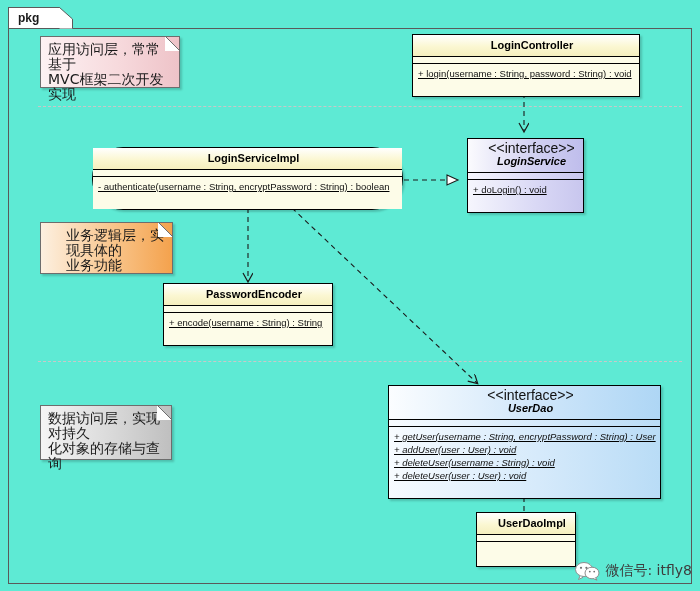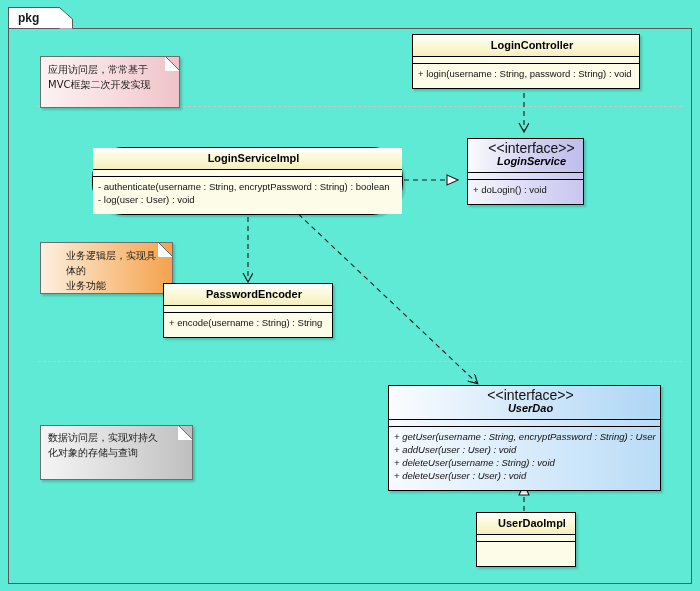--- a/index.html
+++ b/index.html
@@ -84,21 +84,22 @@
     color: #000;
     line-height: 14px;
   }
   .uml .attrs {
     box-sizing: border-box;
     border-bottom: 1px solid #000000;
     height: 7px;
   }
   .uml .ops {
     box-sizing: border-box;
-    padding: 3px 5px 8px 5px;
+    padding: 3px 5px 16px 5px;
+    text-decoration: underline;
   }
   .uml .ops div {
     font-size: 9.5px;
     line-height: 13px;
     color: #111;
     white-space: nowrap;
   }
 
   
   .yellow .head { background: linear-gradient(to bottom, #ffffff 0%, #fbf7d2 55%, #f5efbe 100%); }
@@ -117,26 +118,25 @@
   .blue .ops   { background: linear-gradient(to right, #f7fbff 0%, #d6eafb 55%, #b9dcf6 100%); }
   .blue .cname { font-style: italic; }
   .blue .ops div { font-style: italic; }
 
   
   .note {
     position: absolute;
     box-sizing: border-box;
     border: 1px solid #6d6d6d;
     box-shadow: 2px 2px 2px rgba(0,0,0,0.18);
-    font-size: 10px;
+    font-size: 14px;
     line-height: 15px;
     color: #1a1a1a;
     padding: 5px 8px 5px 7px;
     font-family: "DejaVu Sans", "Liberation Sans", sans-serif;
-    margin-top: 20px;
   }
   .note .fold {
     position: absolute;
     right: -1px; top: -1px;
     width: 15px; height: 15px;
     overflow: hidden;
   }
   .note-pink  { background: linear-gradient(to right, #fdf2f3 0%, #f7dadd 55%, #eec3c8 100%); }
   .note-orange{ background: linear-gradient(to right, #fdf0e0 0%, #f8c184 60%, #f4a24d 100%); padding-left: 25px; }
   .note-gray  { background: linear-gradient(to right, #f5f5f5 0%, #d9d9d9 55%, #bfbfbf 100%); }
@@ -227,21 +227,21 @@
     <div class="fold">
       <svg width="15" height="15" viewBox="0 0 15 15">
         <path d="M0,0 L15,15 L0,15 Z" fill="#ffffff" stroke="none"></path>
         <path d="M0,0 L15,15" fill="none" stroke="#6d6d6d" stroke-width="1"></path>
       </svg>
     </div>
     <div>业务逻辑层，实现具体的</div>
     <div>业务功能</div>
   </div>
 
-  <div class="note note-gray" style="left:40px; top:405px; width:153px; height:55px;font-family:Liberation Mono, monospace;">
+  <div class="note note-gray" style="left:40px; top:405px; width:132px; height:55px;">
     <div class="fold">
       <svg width="15" height="15" viewBox="0 0 15 15">
         <path d="M0,0 L15,15 L0,15 Z" fill="#ffffff" stroke="none"></path>
         <path d="M0,0 L15,15" fill="none" stroke="#6d6d6d" stroke-width="1"></path>
       </svg>
     </div>
     <div>数据访问层，实现对持久</div>
     <div>化对象的存储与查询</div>
   </div>
 
@@ -255,21 +255,20 @@
     </div>
   </div>
 
   <div class="uml yellow" style="left:92px; top:147px; width:311px;border-radius:31px;">
     <div class="head">
       <div class="cname">LoginServiceImpl</div>
     </div>
     <div class="attrs"></div>
     <div class="ops">
       <div>- authenticate(username : String, encryptPassword : String) : boolean</div>
-      <div>- log(user : User) : void</div>
     </div>
   </div>
 
   <div class="uml purple" style="left:467px; top:138px; width:117px;">
     <div class="head">
       <div class="stereo">&lt;&lt;interface&gt;&gt;</div>
       <div class="cname">LoginService</div>
     </div>
     <div class="attrs"></div>
     <div class="ops">
@@ -302,14 +301,29 @@
   </div>
 
   <div class="uml yellow" style="left:476px; top:512px; width:100px;">
     <div class="head">
       <div class="cname">UserDaoImpl</div>
     </div>
     <div class="attrs"></div>
     <div class="ops" style="height:24px;"></div>
   </div>
 
+  <div class="watermark">
+    <span>
+      <svg class="wechat-icon" width="26" height="20" viewBox="0 0 26 20">
+        <ellipse cx="10" cy="8.5" rx="8.5" ry="7" fill="#ffffff" stroke="#8d8d8d" stroke-width="1"></ellipse>
+        <path d="M6,15 L4.5,18.5 L9,16.3" fill="#ffffff" stroke="#8d8d8d" stroke-width="1"></path>
+        <circle cx="7" cy="6.8" r="1.1" fill="#6f6f6f"></circle>
+        <circle cx="12.4" cy="6.8" r="1.1" fill="#6f6f6f"></circle>
+        <ellipse cx="18" cy="12" rx="7" ry="5.8" fill="#ffffff" stroke="#8d8d8d" stroke-width="1"></ellipse>
+        <path d="M21.5,16.6 L23,19.2 L19.3,17.6" fill="#ffffff" stroke="#8d8d8d" stroke-width="1"></path>
+        <circle cx="15.8" cy="10.6" r="0.9" fill="#6f6f6f"></circle>
+        <circle cx="20.2" cy="10.6" r="0.9" fill="#6f6f6f"></circle>
+      </svg>
+    </span>
+    <span class="wtext">微信号: itfly8</span>
+  </div>
 
 </div>
 
 </body></html>

